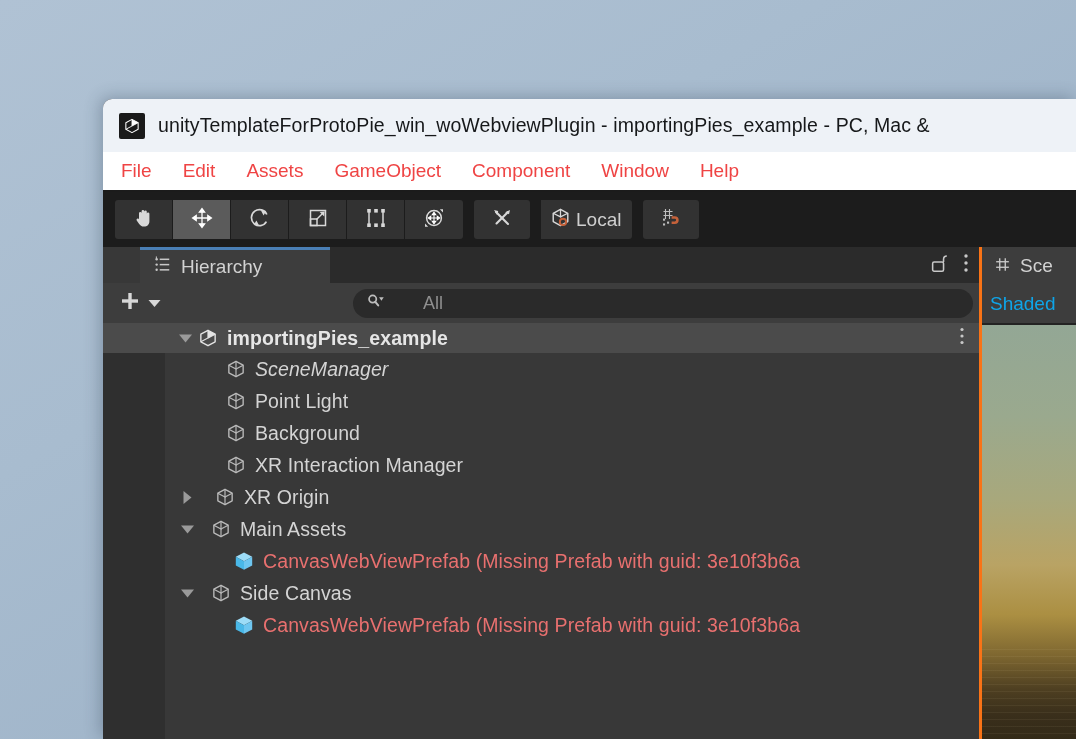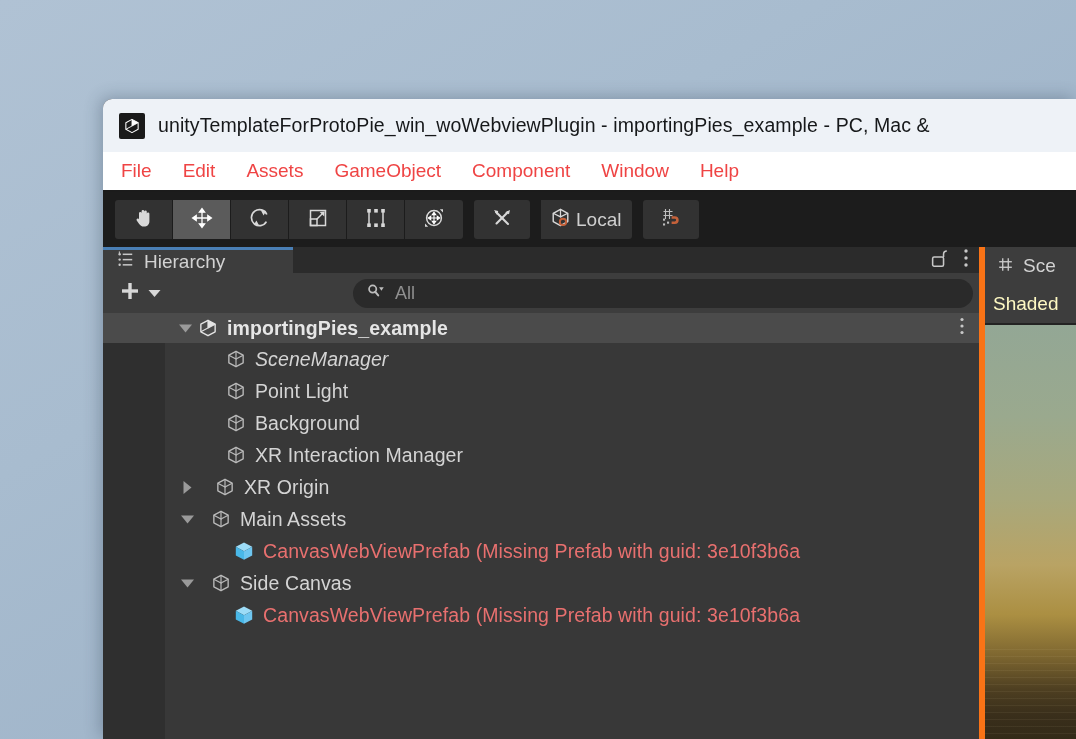--- a/index.html
+++ b/index.html
@@ -140,26 +140,27 @@
 
   
   #hierarchy-panel {
     width: 876px;
     background: #383838;
     display: flex;
     flex-direction: column;
     position: relative;
   }
   #hierarchy-tabrow {
-    height: 26px;
+    height: 36px;
     background: #2b2b2b;
     display: flex;
     align-items: stretch;
     position: relative;
     flex: 0 0 auto;
+    margin-left: 37px;
   }
   #hierarchy-tab {
     width: 190px;
     background: #3d3d3d;
     border-top: 3px solid #4a7fb5;
     display: flex;
     align-items: center;
     padding-left: 13px;
     box-sizing: border-box;
   }
@@ -194,20 +195,21 @@
   #search-wrap {
     margin-left: auto;
     width: 620px;
     height: 29px;
     background: #2a2a2a;
     border-radius: 15px;
     display: flex;
     align-items: center;
     padding-left: 14px;
     box-sizing: border-box;
+    gap: 28px;
   }
   #search-placeholder {
     font-size: 18px;
     color: #8f8f8f;
     margin-left: 9px;
   }
 
   
   #tree-area {
     flex: 1;
@@ -273,21 +275,21 @@
     top: 50%;
     transform: translateY(-50%);
   }
 
   
   #scene-panel {
     width: 97px;
     background: #2b2b2b;
     display: flex;
     flex-direction: column;
-    border-left: 6px solid #f97316;
+    border-left: 3px solid #f97316;
     box-sizing: border-box;
   }
   #scene-tabrow {
     height: 38px;
     background: #3d3d3d;
     display: flex;
     align-items: center;
     padding-left: 11px;
     box-sizing: border-box;
     flex: 0 0 auto;
@@ -303,21 +305,21 @@
     background: #3d3d3d;
     display: flex;
     align-items: center;
     padding-left: 8px;
     box-sizing: border-box;
     flex: 0 0 auto;
     border-bottom: 2px solid #232323;
   }
   #scene-shading-label {
     font-size: 19px;
-    color: #fef9c3;
+    color: #0ea5e9;
     white-space: nowrap;
   }
   #scene-viewport {
     flex: 1;
     background:
       linear-gradient(to bottom,
         #93a795 0%,
         #9aa98e 22%,
         #a8a87c 42%,
         #b9a364 58%,

